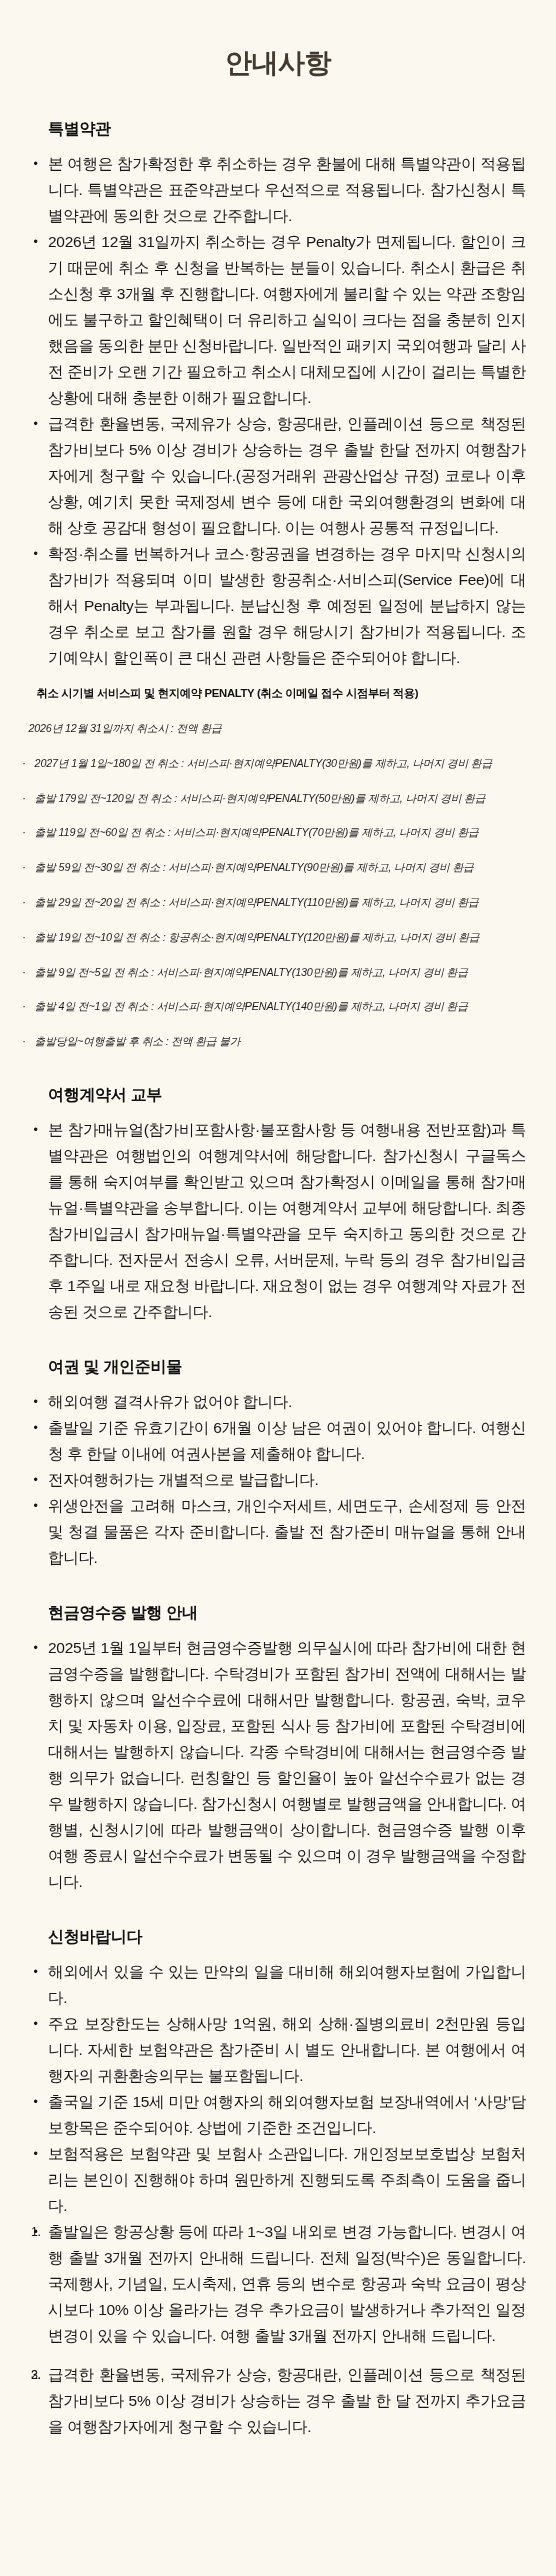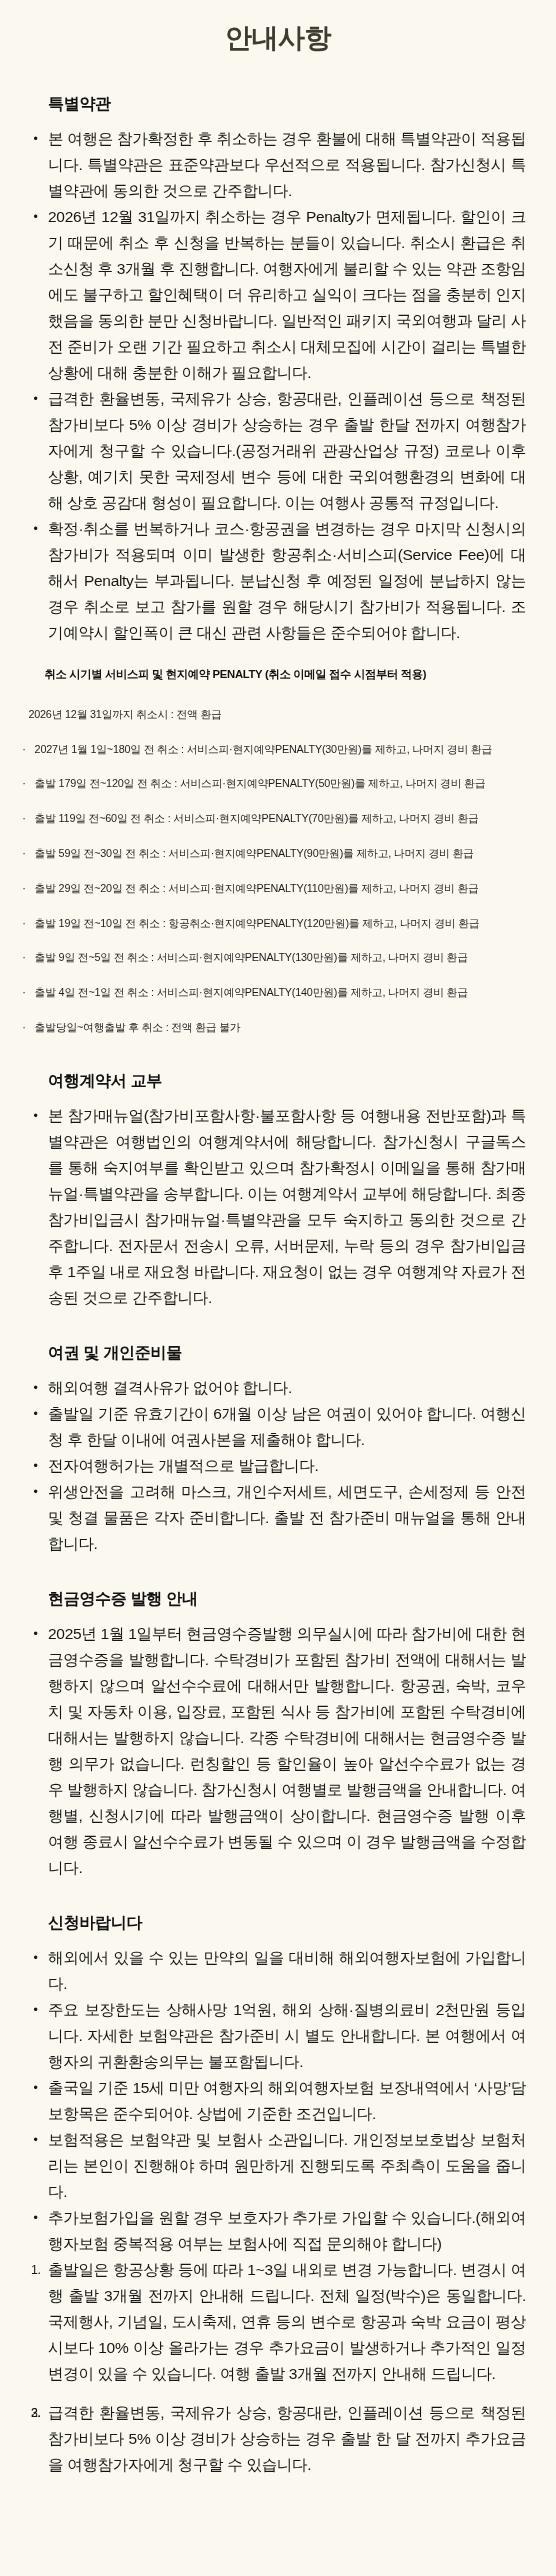--- a/index.html
+++ b/index.html
@@ -15,21 +15,21 @@
     overflow: hidden;
     background: #fbf8f0;
     color: #161513;
     box-sizing: border-box;
   }
   .doc {
     padding: 0 30px 0 48px;
     box-sizing: border-box;
   }
   .page-title {
-    margin-top: 24px;
+    margin-top: 49px;
     text-align: center;
     font-size: 27px;
     line-height: 29px;
     font-weight: 800;
     color: #403a31;
     letter-spacing: -0.5px;
   }
   .section-heading {
     margin: 33px 0 12.4px 0;
     font-size: 16px;
@@ -69,30 +69,31 @@
   
   .schedule {
     margin: 10.3px 0 0 -19.6px;
   }
   .sched-heading {
     font-size: 11.3px;
     line-height: 24px;
     font-weight: 700;
     color: #121110;
     letter-spacing: -0.3px;
-    margin: 16px;
+    margin: 8px;
     white-space: nowrap;
   }
   .sched-row {
     position: relative;
     font-size: 10.8px;
     line-height: 24px;
     letter-spacing: -0.2px;
     color: #1d1c1a;
     white-space: nowrap;
+    font-style: italic;
   }
   .sched-row .sched-dot {
     display: none;
     position: absolute;
     left: -6.2px;
     top: 0;
     font-size: 10.8px;
     line-height: 24px;
   }
   .sched-row.dotted { padding-left: 6.2px; }
@@ -246,21 +247,20 @@
           <span><span class="b">출국일 기준 15세 미만 여행자의 해외여행자보험 보장내역에서 ‘사망’담보항목은 준수되어야.</span><span> 상법에 기준한 조건입니다.</span></span>
         </p>
 
         <p class="para">
           <span class="marker">•</span>
           <span><span>보험적용은 보험약관 및 보험사 소관입니다. 개인정보보호법상 보험처리는 본인이 진행해야 하며 원만하게 진행되도록 주최측이 도움을 줍니다.</span></span>
         </p>
 
         <p class="para">
           <span class="marker">•</span>
-          <span><span>추가보험가입을 원할 경우 보호자가 추가로 가입할 수 있습니다.(해외여행자보험 중복적용 여부는 보험사에 직접 문의해야 합니다)</span></span>
         </p>
       </div>
 
     <div class="items-spaced">
 
         <p class="para">
           <span class="marker num-label">1.</span>
           <span><span class="b">출발일은 항공상황 등에 따라 1~3일 내외로 변경 가능합니다.</span><span> 변경시 여행 출발 3개월 전까지 안내해 드립니다. 전체 일정(박수)은 동일합니다. 국제행사, 기념일, 도시축제, 연휴 등의 변수로 항공과 숙박 요금이 평상시보다 10% 이상 올라가는 경우 추가요금이 발생하거나 추가적인 일정변경이 있을 수 있습니다. 여행 출발 3개월 전까지 안내해 드립니다.</span></span>
         </p>
 

